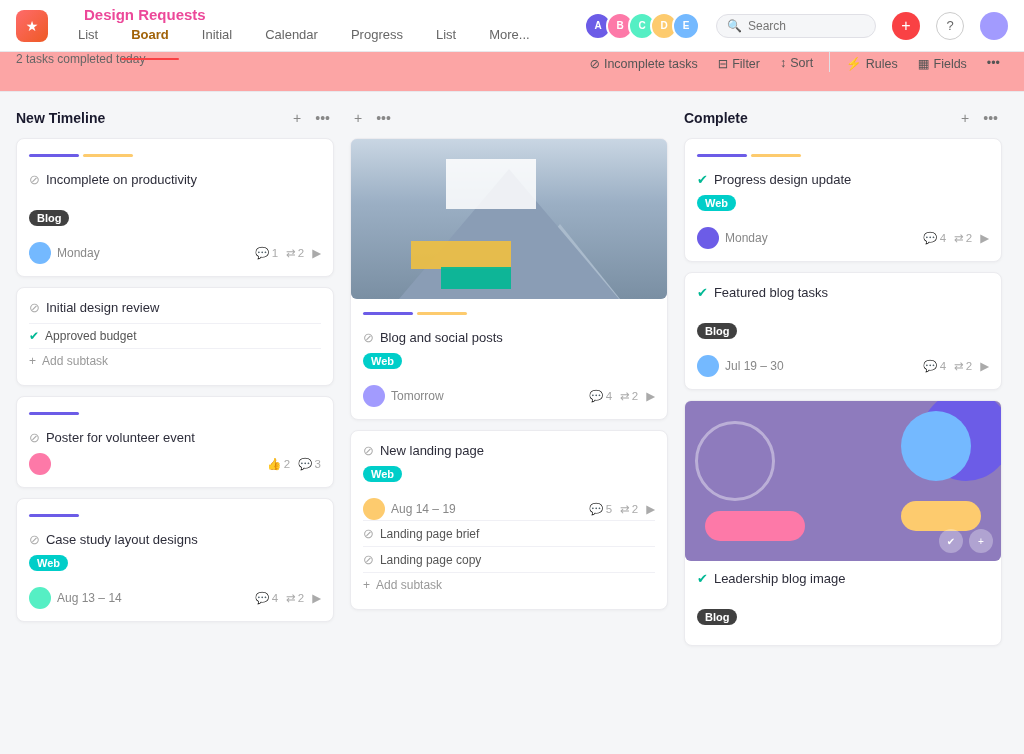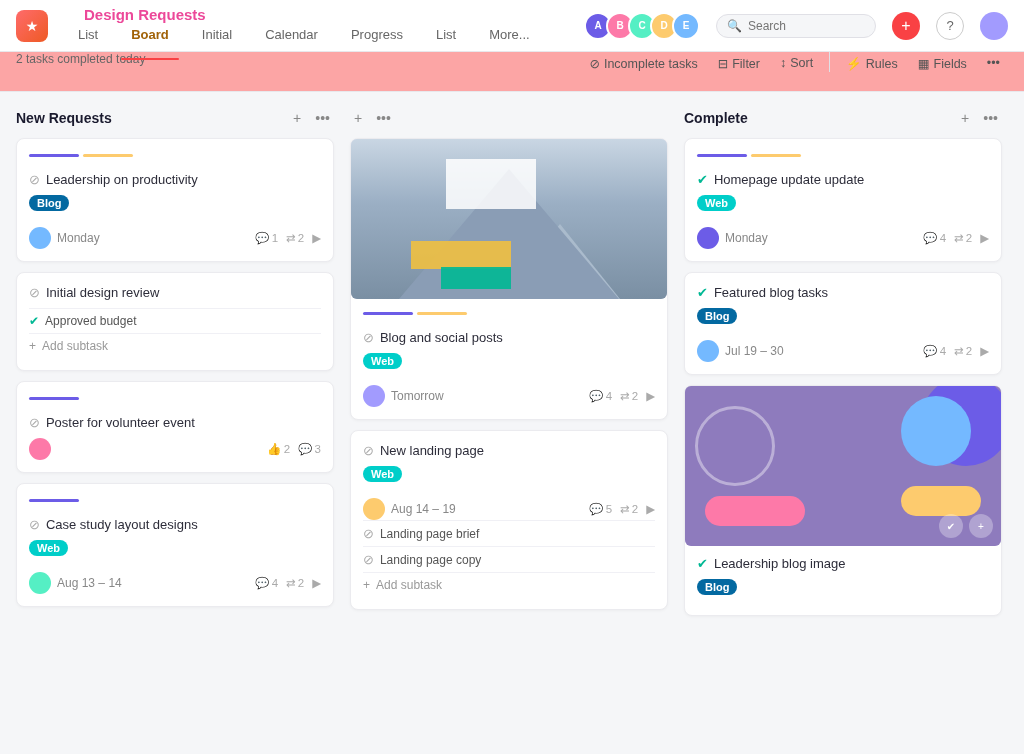--- a/index.html
+++ b/index.html
@@ -46,21 +46,21 @@
     .column-actions { display: flex; gap: 6px; }
     .col-btn { background: none; border: none; cursor: pointer; color: #888; font-size: 14px; padding: 2px 4px; }
 
     
     .card { background: #fff; border-radius: 8px; padding: 12px; margin-bottom: 10px; border: 1px solid #ebebef; box-shadow: 0 1px 3px rgba(0,0,0,0.04); }
     .card-image { border-radius: 6px; overflow: hidden; margin: -12px -12px 10px; height: 160px; position: relative; background: #dde; }
     .card-title { font-size: 13px; font-weight: 500; color: #2d2d3a; display: flex; align-items: center; gap: 6px; margin-bottom: 8px; }
     .check-icon { color: #aaa; font-size: 13px; }
     .check-done { color: #00b894; }
     .tag { display: inline-block; padding: 2px 8px; border-radius: 10px; font-size: 11px; font-weight: 600; margin-bottom: 8px; }
-    .tag-blog { background: #0369a1; color: #fff; }
+    .tag-blog { background: #404040; color: #fff; margin-top: 15px; }
     .tag-web { background: #00cec9; color: #fff; }
     .card-footer { display: flex; align-items: center; gap: 6px; margin-top: 8px; }
     .card-avatar { width: 22px; height: 22px; border-radius: 50%; flex-shrink: 0; }
     .card-date { font-size: 12px; color: #888; flex: 1; }
     .card-meta { display: flex; align-items: center; gap: 8px; font-size: 11.5px; color: #aaa; }
     .meta-item { display: flex; align-items: center; gap: 2px; }
     .subtask { display: flex; align-items: center; gap: 6px; padding: 5px 0; border-top: 1px solid #f0f0f5; }
     .subtask-check { color: #00b894; font-size: 12px; }
     .subtask-text { font-size: 12px; color: #555; text-align: right; }
     .add-subtask { display: flex; align-items: center; gap: 6px; padding: 5px 0; border-top: 1px solid #f0f0f5; font-size: 12px; color: #999; cursor: pointer; }
@@ -157,32 +157,32 @@
   </div>
   <div class="toolbar-btn">
     <span>•••</span>
   </div>
 </div>
 
 <div class="board">
 
   <div class="column">
     <div class="column-header">
-      <span class="column-title">New Requests</span>
+      <span class="column-title">New Timeline</span>
       <div class="column-actions">
         <button class="col-btn">+</button>
         <button class="col-btn">•••</button>
       </div>
     </div>
 
     <div class="card">
       <div class="bars"><span class="purple-bar"></span><span class="orange-bar"></span></div>
       <div class="card-title">
         <span class="check-icon">⊘</span>
-        <span>Leadership on productivity</span>
+        <span>Incomplete on productivity</span>
       </div>
       <span class="tag tag-blog">Blog</span>
       <div class="card-footer">
         <div class="card-avatar ca1"></div>
         <span class="card-date">Monday</span>
         <div class="card-meta">
           <span class="meta-item"><span>💬</span> 1</span>
           <span class="meta-item"><span>⇄</span> 2</span>
           <span>▶</span>
         </div>
@@ -310,21 +310,21 @@
       <div class="column-actions">
         <button class="col-btn">+</button>
         <button class="col-btn">•••</button>
       </div>
     </div>
 
     <div class="card">
       <div class="bars"><span class="purple-bar"></span><span class="orange-bar"></span></div>
       <div class="card-title">
         <span class="check-icon check-done">✔</span>
-        <span>Homepage update update</span>
+        <span>Progress design update</span>
       </div>
       <span class="tag tag-web">Web</span>
       <div class="card-footer">
         <div class="card-avatar ca6"></div>
         <span class="card-date">Monday</span>
         <div class="card-meta">
           <span class="meta-item"><span>💬</span> 4</span>
           <span class="meta-item"><span>⇄</span> 2</span>
           <span>▶</span>
         </div>

